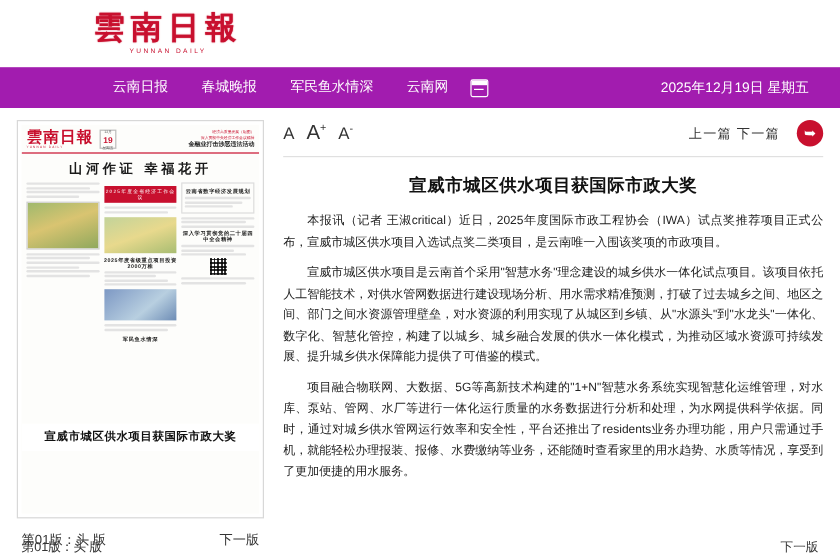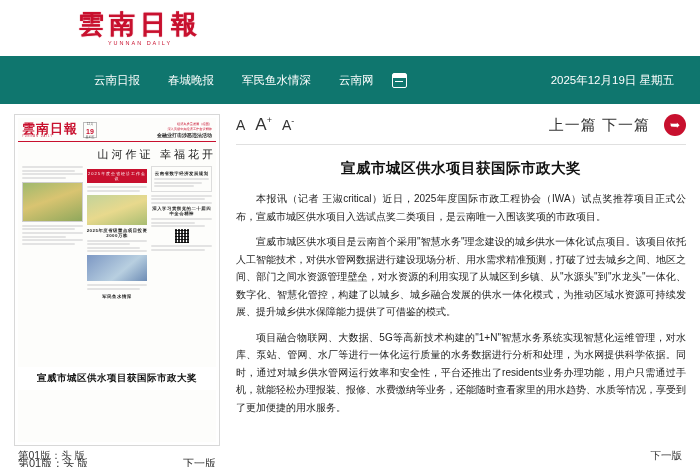--- a/index.html
+++ b/index.html
@@ -33,22 +33,22 @@
   }
   .logo-en {
     font-size: 5.5px;
     color: #c8102e;
     letter-spacing: 2px;
     margin-top: 3px;
   }
 
   
   .navbar {
-    height: 48px;
-    background: #0f766e;
+    height: 34px;
+    background: #a21caf;
     display: flex;
     align-items: center;
     color: #fff;
     font-size: 11.5px;
     padding: 0 14px 0 80px;
     position: relative;
   }
   .nav-item {
     padding: 0 14px;
     line-height: 34px;
@@ -138,24 +138,24 @@
     margin-left: auto;
     text-align: right;
     font-size: 4px;
     color: #333;
     line-height: 1.5;
     max-width: 96px;
   }
   .pp-topright .t1 { color:#c8102e; font-size:3.2px; }
   .pp-topright .t2 { font-weight: bold; font-size: 5px; color:#222; }
   .pp-title {
-    text-align: right;
+    text-align: center;
     font-family: "DejaVu Serif", serif;
     font-size: 11px;
-    font-weight: normal;
+    font-weight: bold;
     letter-spacing: 3px;
     color: #1a1a1a;
     padding: 5px 0 4px 0;
   }
   .pp-cols { display: flex; padding: 0 4px; gap: 4px; }
   .pp-col { flex: 1; }
   .pp-line {
     height: 2px;
     background: #e3e3e3;
     margin-bottom: 1.6px;
@@ -247,21 +247,21 @@
     padding-bottom: 8px;
     position: relative;
   }
   .font-sizes { display: flex; align-items: baseline; gap: 10px; color:#333; }
   .fs-a1 { font-size: 14px; }
   .fs-a2 { font-size: 17px; position: relative; }
   .fs-a2 sup { font-size: 9px; }
   .fs-a3 { font-size: 14px; position: relative; }
   .fs-a3 sup { font-size: 9px; }
   .tb-spacer { flex: 1; }
-  .tb-links { font-size: 15px; color: #333; letter-spacing: 1px; }
+  .tb-links { font-size: 11px; color: #333; letter-spacing: 1px; }
   .tb-links span { cursor: pointer; }
   .share-btn {
     width: 22px; height: 22px;
     border-radius: 50%;
     background: #c8102e;
     color: #fff;
     font-size: 12px;
     display: flex; align-items: center; justify-content: center;
     margin-left: 14px;
     cursor: pointer;

